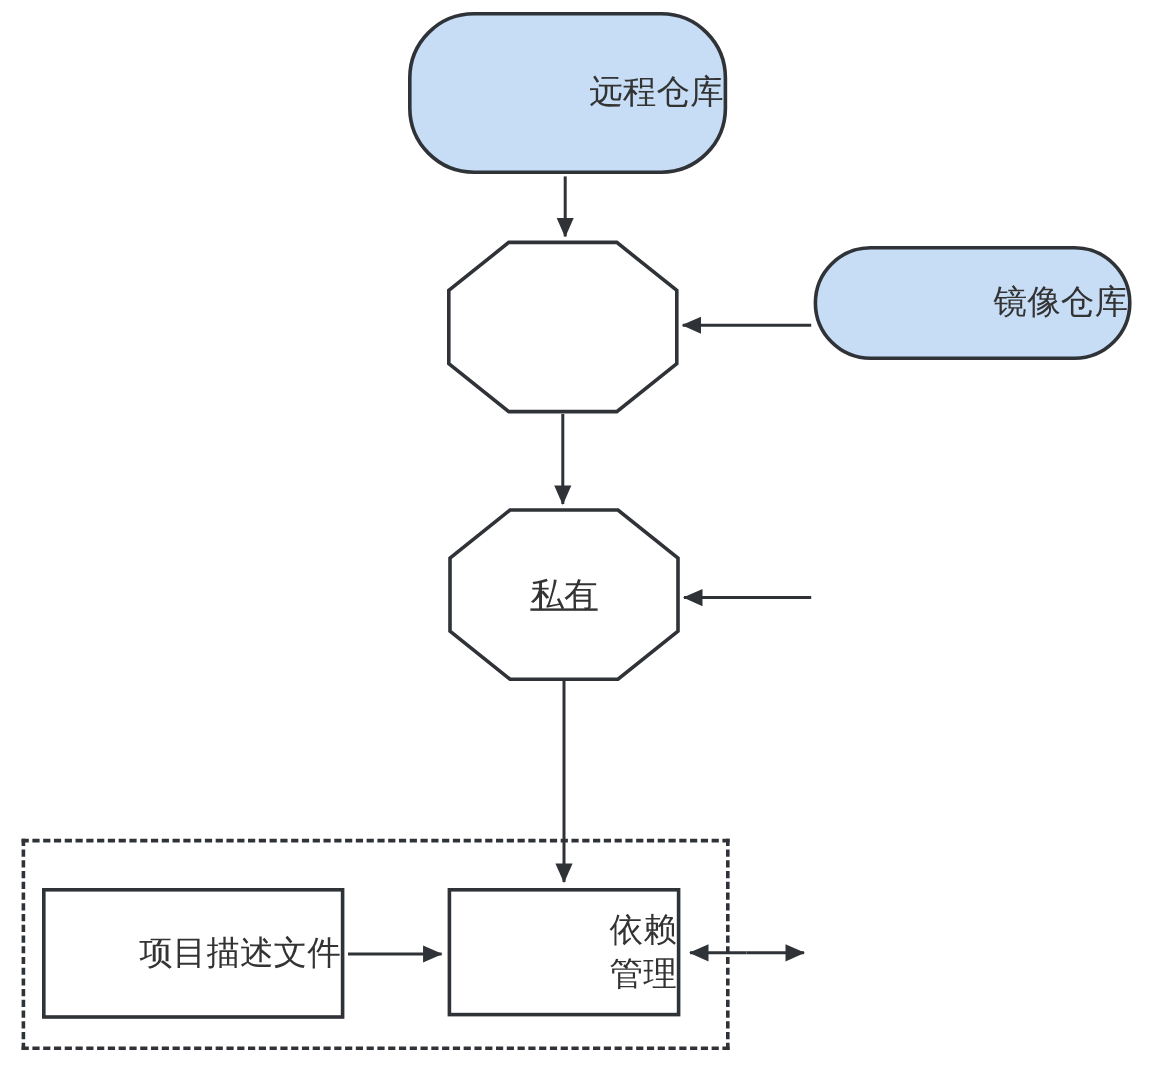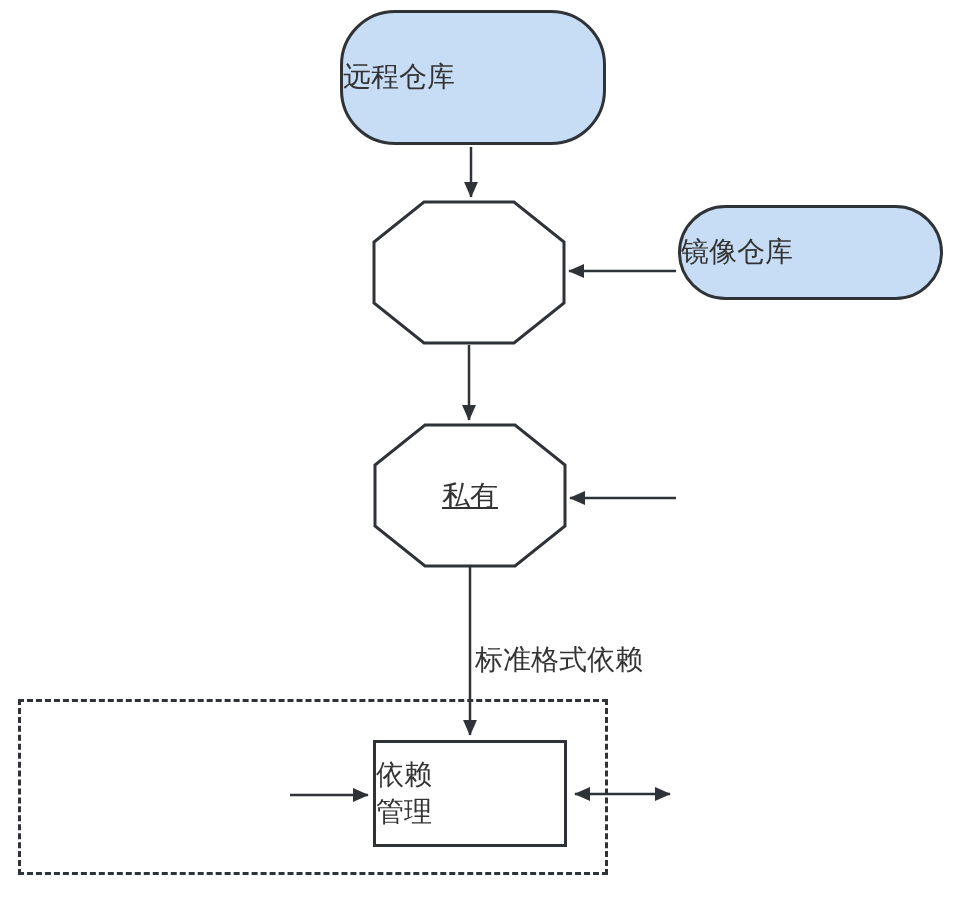--- a/index.html
+++ b/index.html
@@ -13,21 +13,21 @@
     position:relative;
     width:964px;height:906px;
     background:var(--bg);
     font-family:"Liberation Sans", sans-serif;
     color:var(--text);
     overflow:hidden;
   }
   .layer{position:absolute;left:0;top:0;width:964px;height:906px;}
   .node{
     position:absolute;
-    display:flex;align-items:center;justify-content:flex-start;
+    display:flex;align-items:center;justify-content:flex-end;
     box-sizing:border-box;
     font-size:28px;line-height:1.3;
     text-align:center;
     color:var(--text);
   }
   .pill{
     background:var(--fill);
     border:3px solid var(--stroke);
     border-radius:55px;
   }
@@ -93,23 +93,25 @@
     <span>镜像仓库</span>
   </div>
 
 
 
 
   <div class="oct-label" style="left:375px;top:425px;width:190px;height:141px;text-decoration:underline;">
     <span>私有</span>
   </div>
 
+  <div class="node rect" style="left:35px;top:740px;width:252px;height:109px;">
+    <span>项目描述文件</span>
+  </div>
 
   <div class="node rect" style="left:373px;top:740px;width:194px;height:107px;">
     <span>
       <span>依赖</span><br>
       <span>管理</span>
     </span>
   </div>
 
-  <div class="edge-label" style="left:472px;top:641px;">标准格式依赖</div>
 
 </div>
 
 </body></html>

